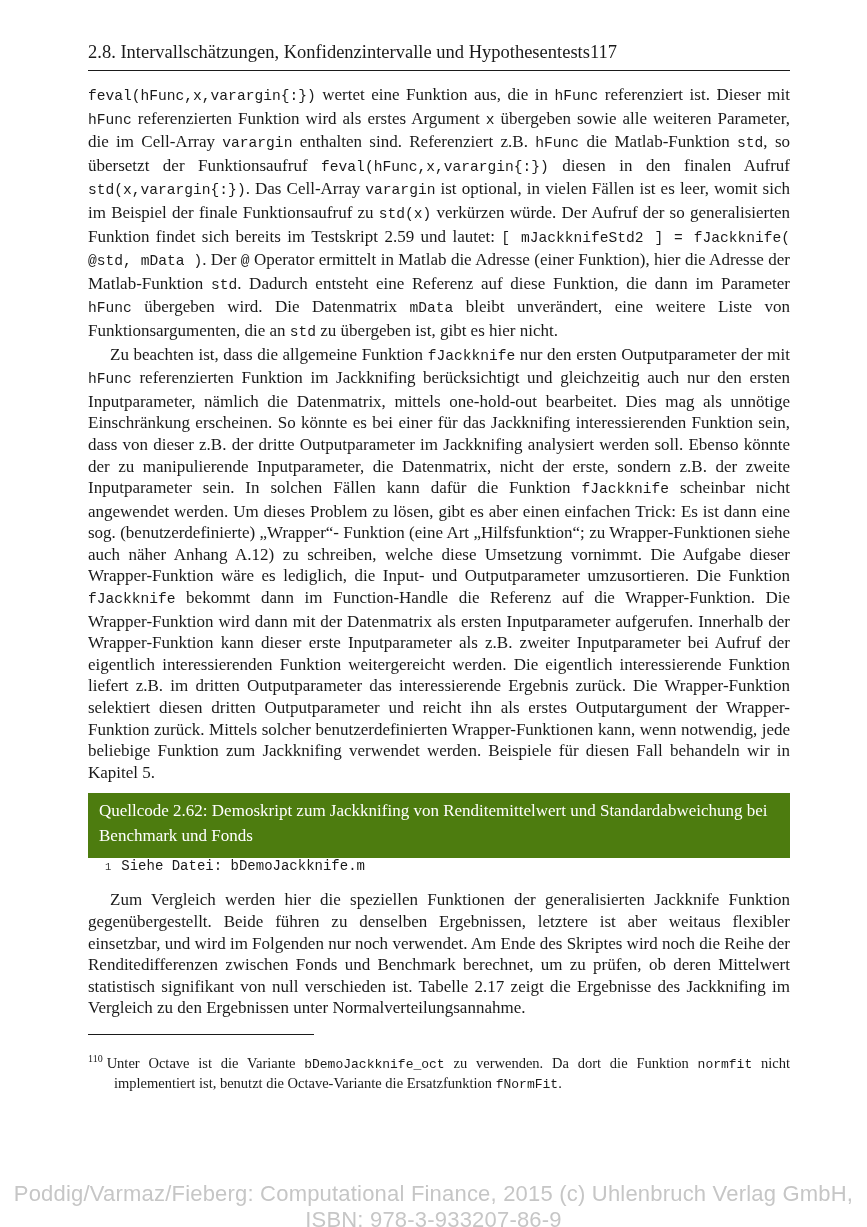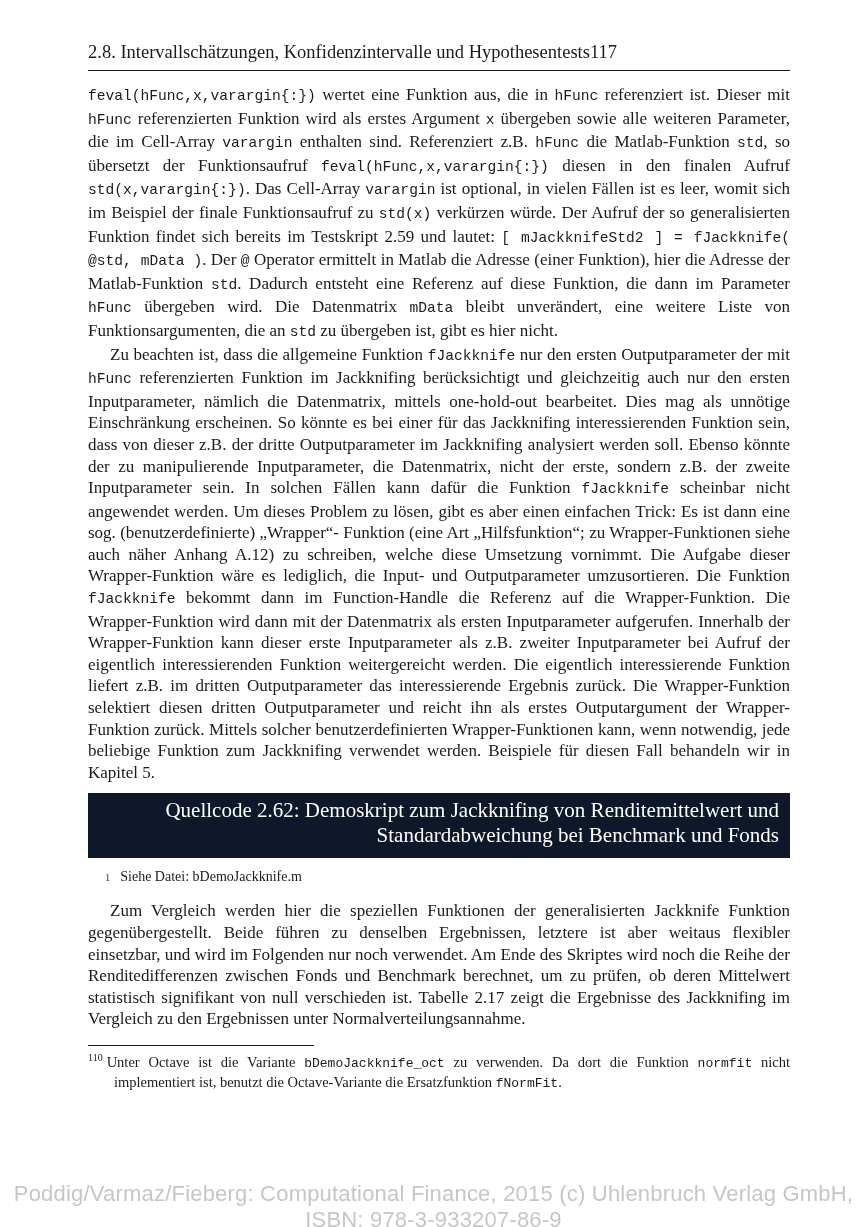--- a/index.html
+++ b/index.html
@@ -37,49 +37,48 @@
   code.inline {
     font-family: "Liberation Mono", monospace;
     font-size: 14.6px;
   }
   sup {
     font-size: 11px;
     line-height: 0;
   }
   .caption-box {
     margin-top: 10px;
-    background: #0f172a;
+    background: #4d7c0f;
     color: #ffffff;
-    font-size: 21px;
+    font-size: 17px;
     line-height: 25px;
     padding: 5px 11px 10px 11px;
-    text-align: right;
+    text-align: left;
   }
   .code-line {
-    margin-top: 11px;
     padding-left: 17px;
-    font-family: Liberation Serif, serif;
+    font-family: Liberation Mono, monospace;
     font-size: 14px;
     white-space: pre;
   }
   .lineno {
     display: inline-block;
     font-size: 10.5px;
     color: #3a3a3a;
     margin-right: 10px;
   }
   .bodytext.after { margin-top: 15px; }
   .footnote-rule {
     margin-top: 15px;
     width: 226px;
     height: 0;
     border-top: 1.3px solid #1a1a1a;
   }
   .footnote {
-    margin-top: 7px;
+    margin-top: 19px;
     font-size: 14.5px;
     line-height: 19px;
     text-align: justify;
     padding-left: 26px;
     text-indent: -26px;
   }
   .footnote code.inline { font-size: 13px; }
   .footnote sup { font-size: 10px; margin-right: 4px; }
   .page-footer {
     position: absolute;

